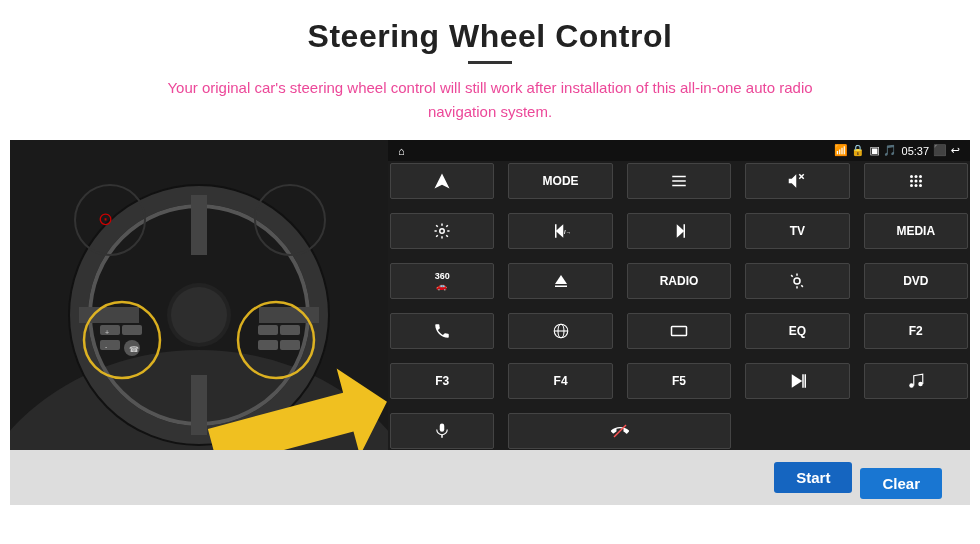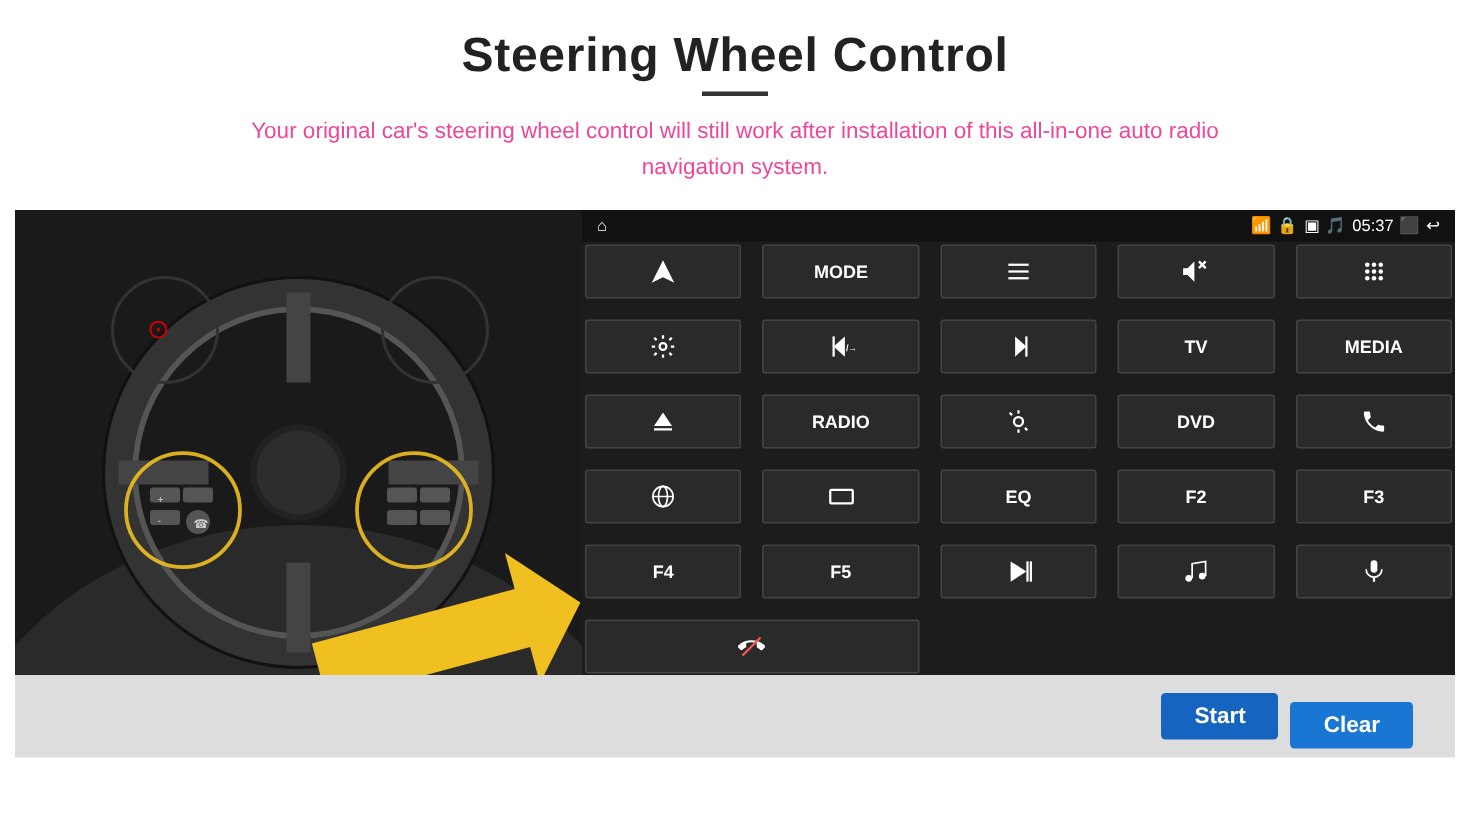--- a/index.html
+++ b/index.html
@@ -260,20 +260,23 @@
             </svg>
         </div>
         <div class="btn">
             <span>TV</span>
           </div>
         <div class="btn">
             <span>MEDIA</span>
           </div>
 
         <div class="btn">
+          <span style="font-size:9px;text-align:center;">360<br>🚗</span>
+        </div>
+        <div class="btn">
           <svg viewBox="0 0 24 24">
               <polygon points="12,4 20,16 4,16" fill="#fff"></polygon>
               <rect x="4" y="18" width="16" height="2" fill="#fff"></rect>
             </svg>
         </div>
         <div class="btn">
             <span>RADIO</span>
           </div>
         <div class="btn">
           <svg viewBox="0 0 24 24">

